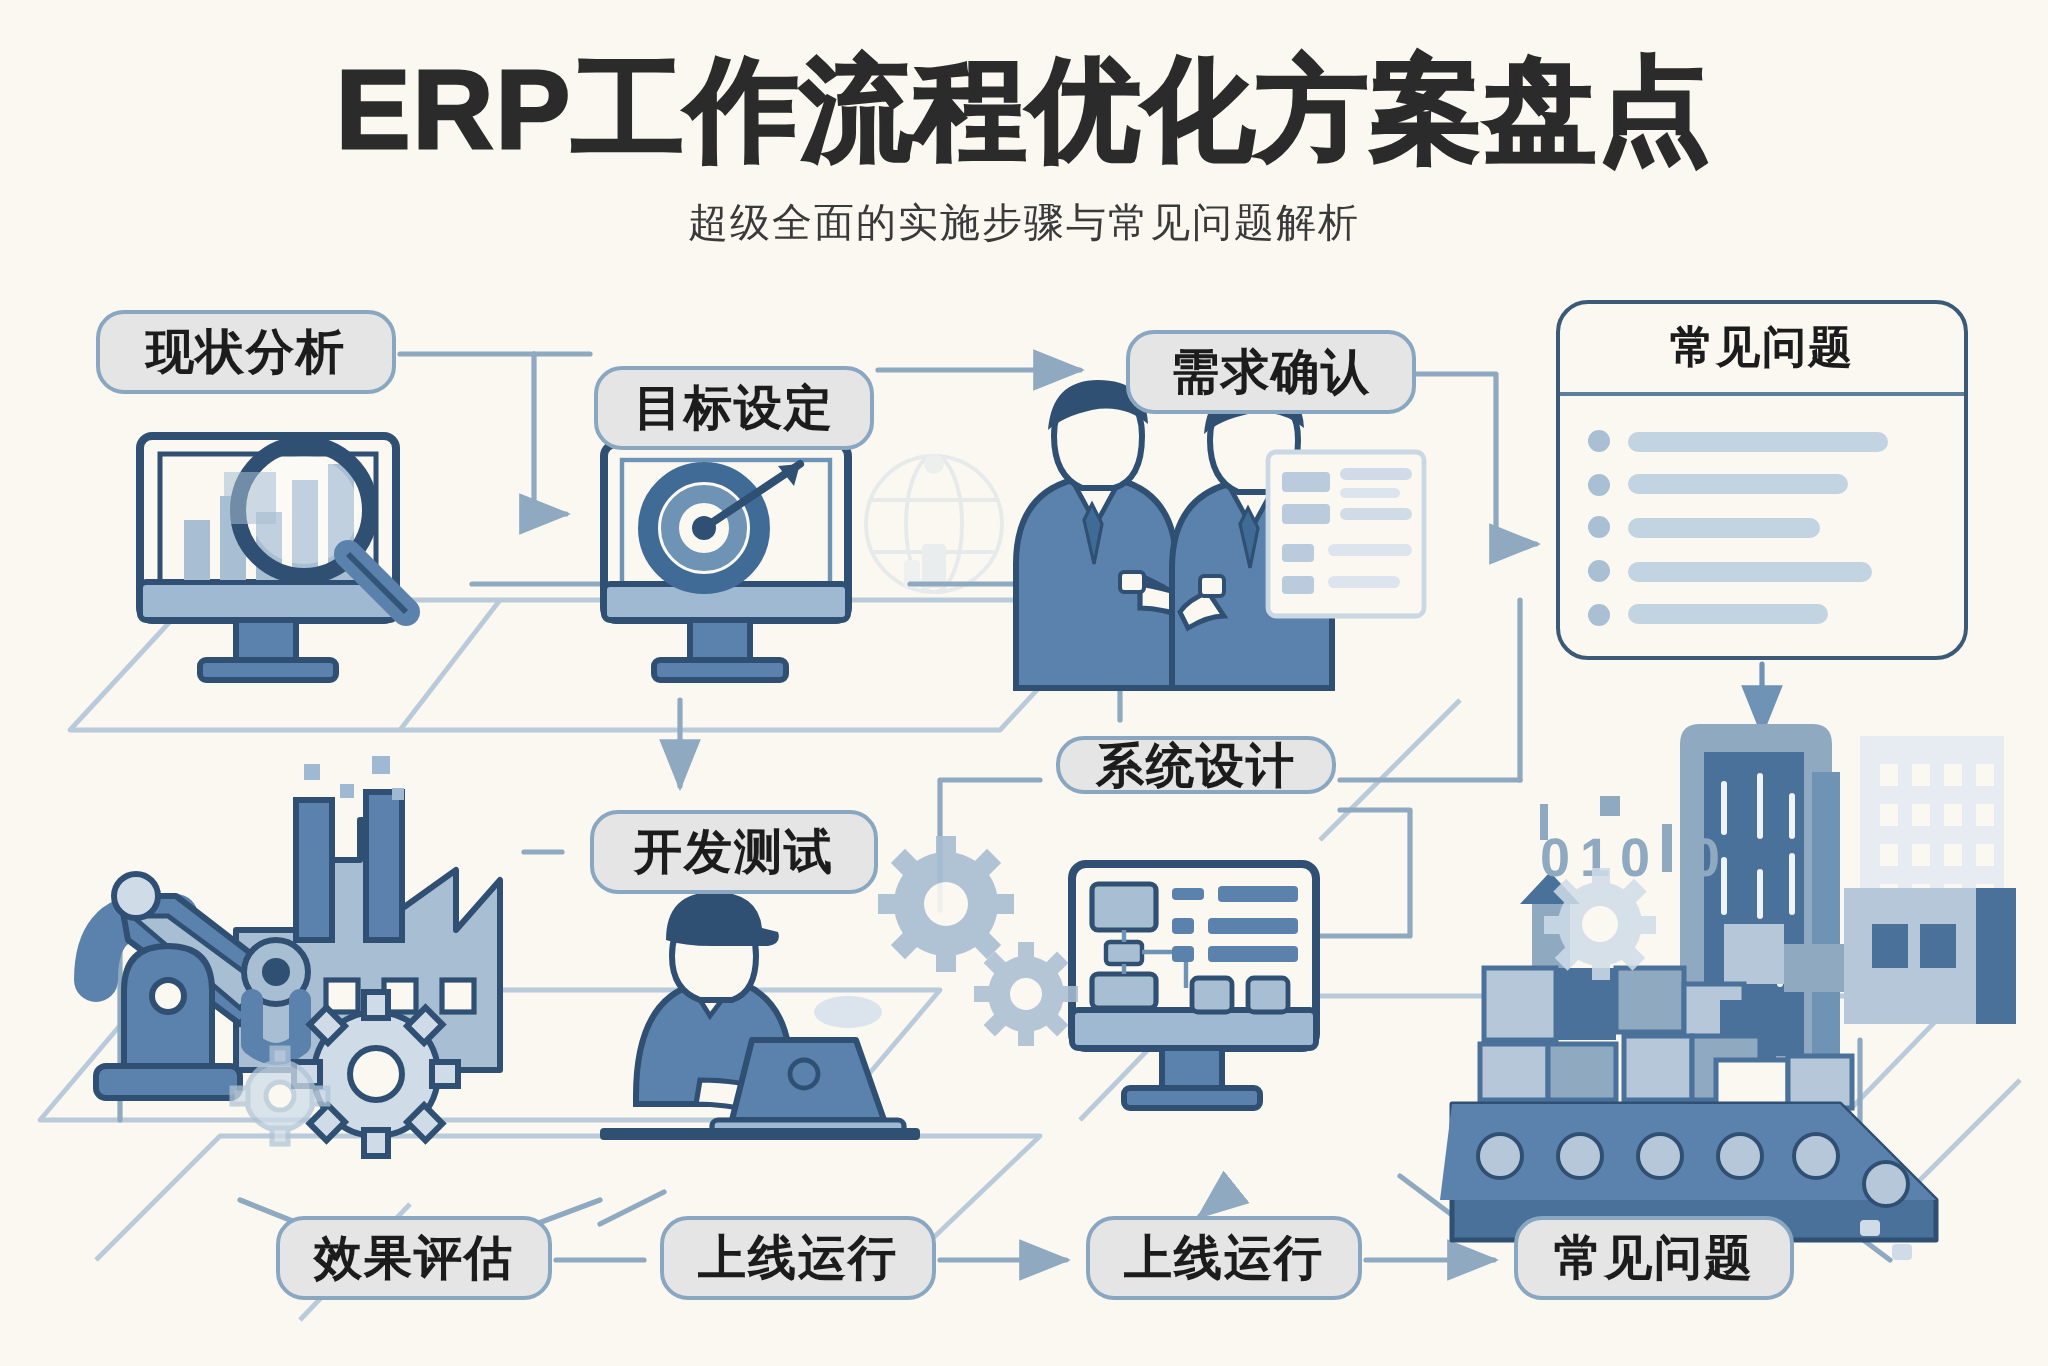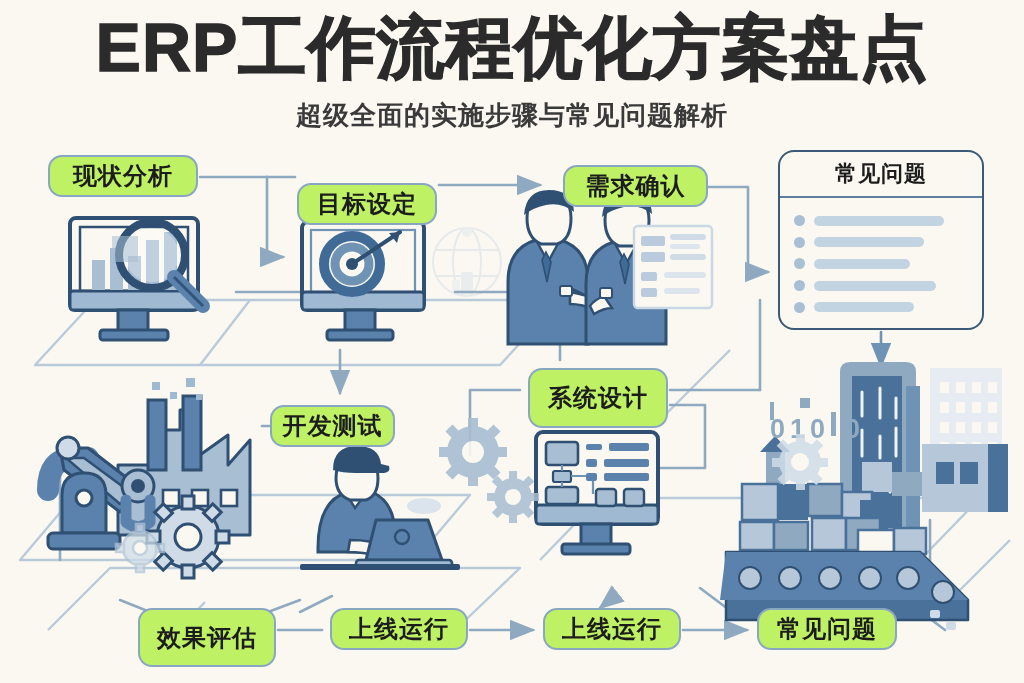--- a/index.html
+++ b/index.html
@@ -5,28 +5,28 @@
   html,body{margin:0;padding:0;}
   body{
     width:1024px;height:683px;overflow:hidden;
     background:#faf8f1;
     font-family:"Liberation Sans","DejaVu Sans",sans-serif;
   }
   #stage{position:relative;width:1024px;height:683px;background:#faf8f1;}
   #art{position:absolute;inset:0;width:1024px;height:683px;}
   .hdr{position:absolute;left:0;width:1024px;text-align:center;}
   #title{
-    top:12px;font-size:68px;font-weight:bold;color:#2b2b2b;
+    top:26px;font-size:56px;font-weight:bold;color:#2b2b2b;
     letter-spacing:1px;line-height:1.05;
     -webkit-text-stroke:1.4px #2b2b2b;
   }
-  #subtitle{top:98px;font-size:26px;font-weight:bold;color:#3a3a3a;letter-spacing:1px;}
+  #subtitle{top:98px;font-size:20px;font-weight:normal;color:#3a3a3a;letter-spacing:1px;}
   .node{
     position:absolute;
-    background:#bef264;
+    background:#e5e5e5;
     border:2.5px solid #8aa7c2;
     border-radius:14px;
     color:#1c1c1c;
     font-size:24px;font-weight:bold;
     display:flex;align-items:center;justify-content:center;
     letter-spacing:1px;
     box-sizing:border-box;
     white-space:nowrap;
   }
   #faq-panel{
@@ -405,23 +405,23 @@
     </g>
   </svg>
 
   <div class="hdr" id="title">ERP工作流程优化方案盘点</div>
   <div class="hdr" id="subtitle">超级全面的实施步骤与常见问题解析</div>
 
   <div id="nodes">
       <div class="node" style="left: 48px; top: 155px; width: 150px; height: 42px;">现状分析</div>
       <div class="node" style="left: 297px; top: 163px; width: 140px; height: 42px; margin-top: 20px;">目标设定</div>
       <div class="node" style="left: 551px; top: 165px; width: 145px; height: 42px; margin-left: 12px;">需求确认</div>
-      <div class="node" style="left: 270px; top: 405px; width: 125px; height: 42px;">开发测试</div>
-      <div class="node" style="left: 528px; top: 368px; width: 140px; height: 60px;">系统设计</div>
-      <div class="node" style="left: 138px; top: 608px; width: 138px; height: 59px;">效果评估</div>
+      <div class="node" style="left: 295px; top: 405px; width: 144px; height: 42px;">开发测试</div>
+      <div class="node" style="left: 528px; top: 368px; width: 140px; height: 29px;">系统设计</div>
+      <div class="node" style="left: 138px; top: 608px; width: 138px; height: 42px;">效果评估</div>
       <div class="node" style="left: 330px; top: 608px; width: 138px; height: 42px;">上线运行</div>
       <div class="node" style="left: 543px; top: 608px; width: 138px; height: 42px;">上线运行</div>
       <div class="node" style="left: 757px; top: 608px; width: 140px; height: 42px;">常见问题</div>
     </div>
 
   <div id="faq-panel">
     <div id="faq-head">常见问题</div>
     <div id="faq-body">
         <div class="faq-row">
           <span class="faq-dot"></span>

